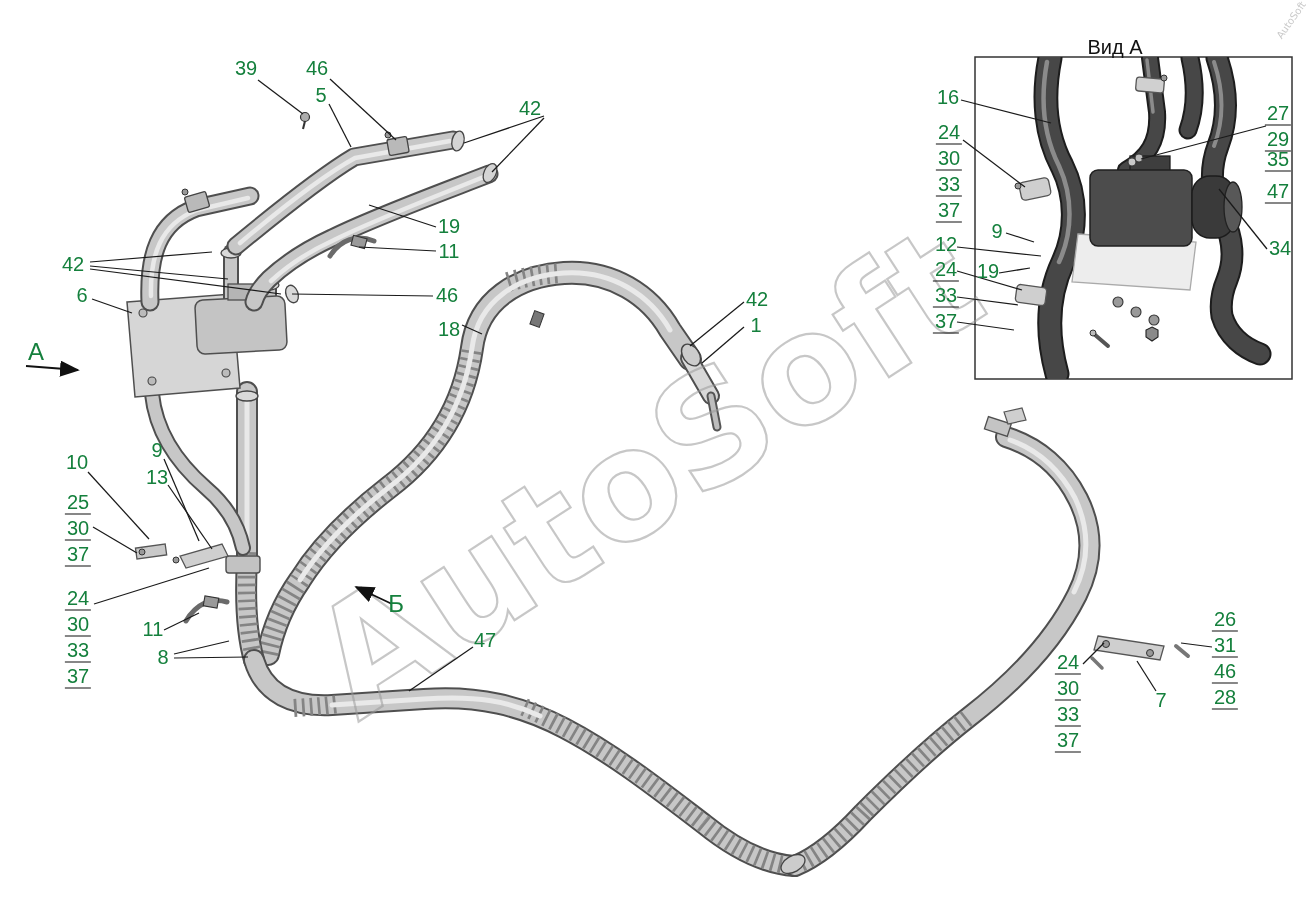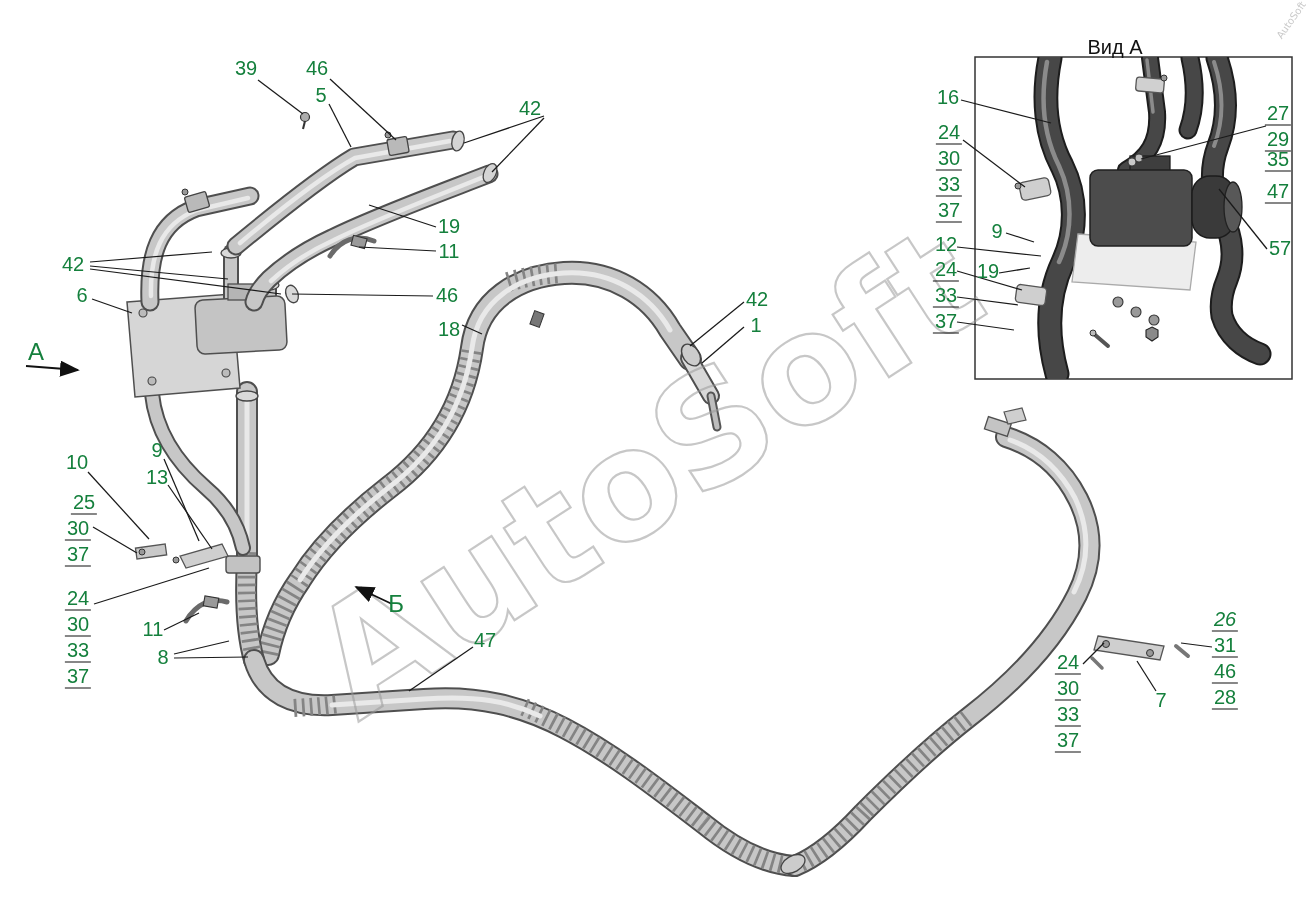--- a/index.html
+++ b/index.html
@@ -266,32 +266,32 @@
       <span class="callout" style="left: 73px; top: 264px;">42</span>
       <span class="callout" style="left: 82px; top: 295px;">6</span>
       <span class="callout" style="left: 447px; top: 295px;">46</span>
       <span class="callout" style="left: 449px; top: 321px; margin-top: 8px;">18</span>
       <span class="callout" style="left: 757px; top: 299px;">42</span>
       <span class="callout" style="left: 756px; top: 325px;">1</span>
       <span class="callout lg" style="left: 36px; top: 352px;">А</span>
       <span class="callout" style="left: 77px; top: 462px;">10</span>
       <span class="callout" style="left: 157px; top: 450px;">9</span>
       <span class="callout" style="left: 157px; top: 477px;">13</span>
-      <span class="callout u" style="left: 84px; top: 503px; text-align: center;">25</span>
+      <span class="callout u" style="left: 78px; top: 503px; text-align: center;">25</span>
       <span class="callout u" style="left: 78px; top: 529px;">30</span>
       <span class="callout u" style="left: 78px; top: 555px;">37</span>
       <span class="callout u" style="left: 78px; top: 599px;">24</span>
       <span class="callout u" style="left: 78px; top: 625px;">30</span>
       <span class="callout u" style="left: 78px; top: 651px;">33</span>
       <span class="callout u" style="left: 78px; top: 677px;">37</span>
       <span class="callout" style="left: 153px; top: 629px;">11</span>
       <span class="callout" style="left: 163px; top: 657px;">8</span>
       <span class="callout lg" style="left: 396px; top: 604px;">Б</span>
       <span class="callout" style="left: 485px; top: 640px;">47</span>
-      <span class="callout u" style="left: 1225px; top: 620px; font-style: italic;">26</span>
+      <span class="callout u" style="left: 1225px; top: 620px;">26</span>
       <span class="callout u" style="left: 1225px; top: 646px;">31</span>
       <span class="callout u" style="left: 1225px; top: 672px;">46</span>
       <span class="callout u" style="left: 1225px; top: 698px;">28</span>
       <span class="callout u" style="left: 1068px; top: 663px;">24</span>
       <span class="callout u" style="left: 1068px; top: 689px;">30</span>
       <span class="callout u" style="left: 1068px; top: 715px;">33</span>
       <span class="callout u" style="left: 1068px; top: 741px;">37</span>
       <span class="callout" style="left: 1161px; top: 700px;">7</span>
       <span class="callout" style="left: 948px; top: 97px;">16</span>
       <span class="callout u" style="left: 949px; top: 133px;">24</span>
@@ -301,15 +301,15 @@
       <span class="callout" style="left: 997px; top: 231px;">9</span>
       <span class="callout" style="left: 946px; top: 244px;">12</span>
       <span class="callout u" style="left: 946px; top: 270px;">24</span>
       <span class="callout" style="left: 988px; top: 271px;">19</span>
       <span class="callout u" style="left: 946px; top: 296px;">33</span>
       <span class="callout u" style="left: 946px; top: 322px;">37</span>
       <span class="callout u" style="left: 1278px; top: 114px; text-align: center;">27</span>
       <span class="callout u" style="left: 1278px; top: 140px;">29</span>
       <span class="callout u" style="left: 1278px; top: 160px;">35</span>
       <span class="callout u" style="left: 1278px; top: 192px;">47</span>
-      <span class="callout" style="left: 1280px; top: 248px;">57</span>
+      <span class="callout" style="left: 1280px; top: 248px;">34</span>
     </div>
 </div>
 
 </body></html>

